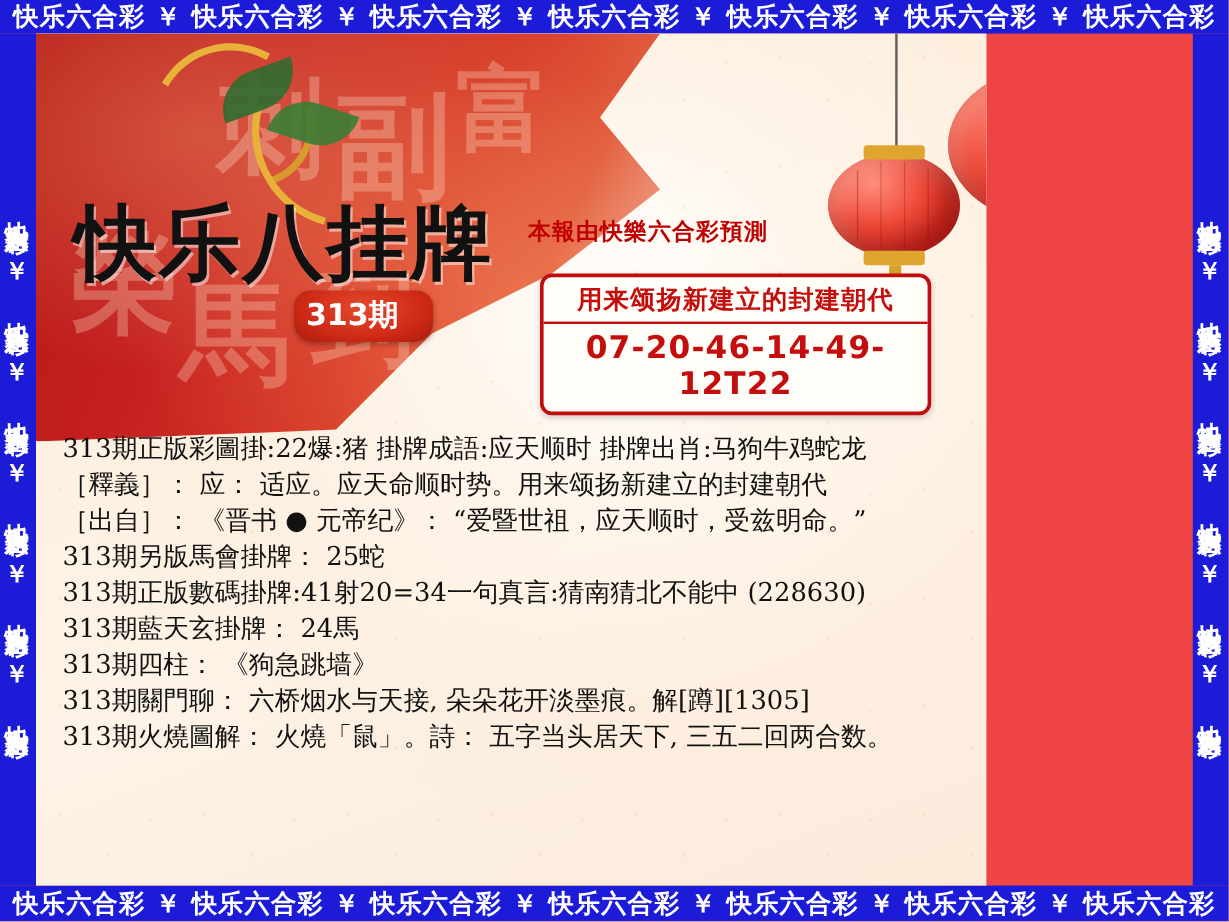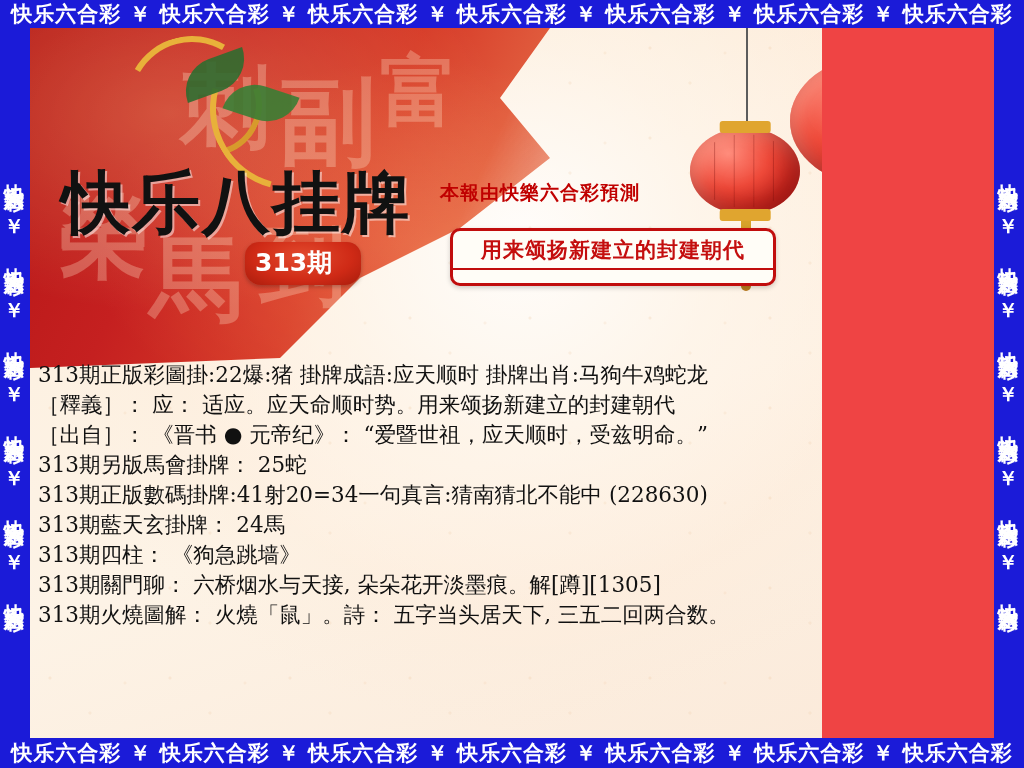--- a/index.html
+++ b/index.html
@@ -249,21 +249,21 @@
     color: #c40e0e;
     font-size: 26px;
     font-weight: bold;
     letter-spacing: 1px;
     font-family: "DejaVu Sans", "Liberation Sans", sans-serif;
   }
 
   
   .body-lines {
     position: absolute;
-    top: 332px; left: 6px;
+    top: 332px; left: 20px;
     width: 950px;
   }
   .line {
     font-family: "DejaVu Serif", "Liberation Serif", serif;
     font-size: 21.5px;
     color: #111111;
     line-height: 30px;
     white-space: nowrap;
     padding-left: 2px;
   }
@@ -320,20 +320,21 @@
     <div class="tassel t2"></div>
     <div class="tassel t3"></div>
 
     <div class="main-title">快乐八挂牌</div>
     <div class="subtitle">本報由快樂六合彩預測</div>
     <div class="issue-badge">313期</div>
 
     <div class="result-box">
       <div class="result-title">用来颂扬新建立的封建朝代</div>
       <div class="result-divider"></div>
+      <div class="result-numbers">07-20-46-14-49-12T22</div>
     </div>
 
     <div class="body-lines">
       <div class="line">313期正版彩圖掛:22爆:猪  掛牌成語:应天顺时  掛牌出肖:马狗牛鸡蛇龙</div>
       <div class="line">［釋義］： 应： 适应。应天命顺时势。用来颂扬新建立的封建朝代</div>
       <div class="line">［出自］： 《晋书 ● 元帝纪》： “爱暨世祖，应天顺时，受兹明命。”</div>
       <div class="line">313期另版馬會掛牌： 25蛇</div>
       <div class="line">313期正版數碼掛牌:41射20=34一句真言:猜南猜北不能中 (228630)</div>
       <div class="line">313期藍天玄掛牌： 24馬</div>
       <div class="line">313期四柱： 《狗急跳墙》</div>

